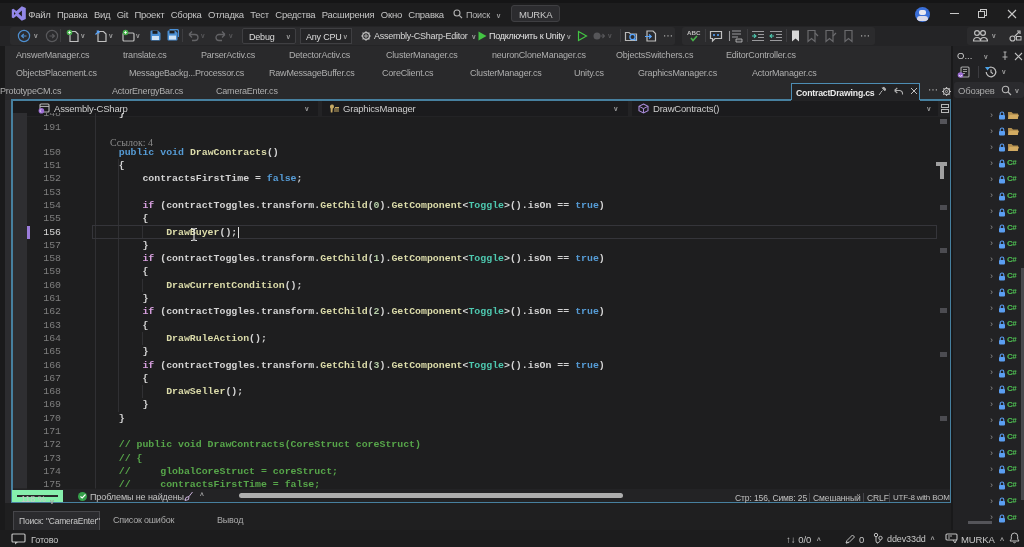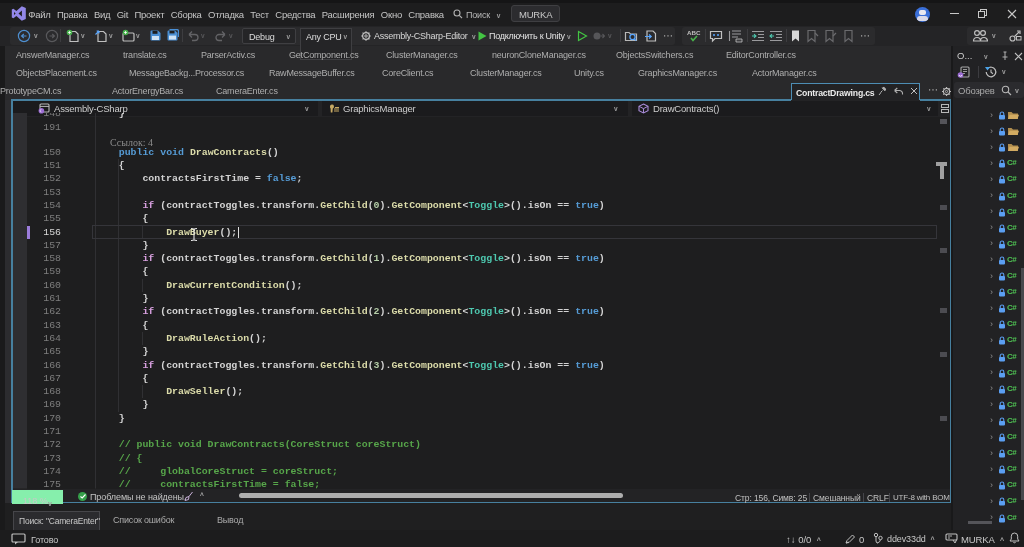--- a/index.html
+++ b/index.html
@@ -97,21 +97,21 @@
 <div class="abs" style="left:182px;top:29px;width:1px;height:13px;background:#3d3d40"></div>
 <svg class="abs" style="left:187px;top:30px" width="13" height="12" viewBox="0 0 13 12">
     <path d="M2 4.5 H8 a3 3 0 0 1 3 3 a3 3 0 0 1-3 3 H5 M2 4.5 L5 1.5 M2 4.5 L5 7.5" fill="none" stroke="#636366" stroke-width="1.3"></path>
   </svg>
 <div class="abs chev" style="left:201px;top:32px;color:#58585b">v</div>
 <svg class="abs" style="left:214px;top:30px" width="13" height="12" viewBox="0 0 13 12">
     <path d="M11 4.5 H5 a3 3 0 0 0-3 3 a3 3 0 0 0 3 3 H8 M11 4.5 L8 1.5 M11 4.5 L8 7.5" fill="none" stroke="#636366" stroke-width="1.3"></path>
   </svg>
 <div class="abs chev" style="left:229px;top:32px;color:#58585b">v</div>
 <div class="abs" style="left:242px;top:28px;width:54px;height:16px;background:#252527;border:1px solid #3f3f42;border-radius:2px;color:#dcdcdc;font-size:9px;letter-spacing:-0.2px;padding:2.5px 0 0 6px">Debug<span class="chev" style="position:absolute;right:5px;top:4px">v</span></div>
-<div class="abs" style="left:300px;top:28px;width:52px;height:32px;background:#252527;border:1px solid #3f3f42;border-radius:0;color:#dcdcdc;font-size:9px;letter-spacing:-0.2px;padding:2.5px 0 0 5px">Any CPU<span class="chev" style="position:absolute;right:4px;top:4px">v</span></div>
+<div class="abs" style="left:300px;top:28px;width:52px;height:16px;background:#252527;border:1px solid #3f3f42;border-radius:0;color:#dcdcdc;font-size:9px;letter-spacing:-0.2px;padding:2.5px 0 0 5px">Any CPU<span class="chev" style="position:absolute;right:4px;top:4px">v</span></div>
 <svg class="abs" style="left:360px;top:30px" width="12" height="12" viewBox="0 0 12 12">
     <circle cx="6" cy="6" r="3.4" fill="none" stroke="#c0c0c0" stroke-width="1.3"></circle>
     <circle cx="6" cy="6" r="1.2" fill="none" stroke="#c0c0c0" stroke-width="1"></circle>
     <path d="M6 1.2 V2.8 M6 9.2 V10.8 M1.2 6 H2.8 M9.2 6 H10.8 M2.6 2.6 L3.8 3.8 M8.2 8.2 L9.4 9.4 M9.4 2.6 L8.2 3.8 M3.8 8.2 L2.6 9.4" stroke="#c0c0c0" stroke-width="1.2"></path>
   </svg>
 <div class="abs" style="left:374px;top:31px;color:#d8d8d8;font-size:9px;letter-spacing:-0.25px">Assembly-CSharp-Editor&nbsp;&nbsp;<span class="chev">v</span></div>
 <svg class="abs" style="left:477px;top:30px" width="11" height="12" viewBox="0 0 11 12">
     <path d="M1.5 1.5 L9.5 6 L1.5 10.5 Z" fill="#43c443"></path>
   </svg>
 <div class="abs" style="left:489px;top:31px;color:#e4e4e4;font-size:9px;letter-spacing:-0.25px">Подключить к Unity&nbsp;<span class="chev">v</span></div>
@@ -180,21 +180,21 @@
 <div class="abs chev" style="left:992px;top:32px">v</div>
 <svg class="abs" style="left:1008px;top:29px" width="14" height="14" viewBox="0 0 14 14">
     <circle cx="4.5" cy="9.5" r="2.5" fill="none" stroke="#c0c0c0" stroke-width="1.2"></circle>
     <path d="M6.5 7.5 L11 3 M9 2 H12 V5" fill="none" stroke="#c0c0c0" stroke-width="1.2"></path>
     <rect x="8.5" y="7.5" width="4.5" height="3.5" fill="none" stroke="#c0c0c0" stroke-width="1"></rect>
   </svg>
 
 <div class="tab" style="left:16px;top:50px">AnswerManager.cs</div>
 <div class="tab" style="left:123px;top:50px">translate.cs</div>
 <div class="tab" style="left:201px;top:50px">ParserActiv.cs</div>
-<div class="tab" style="left:289px;top:50px">GetComponent.cs</div>
+<div class="tab" style="left:289px;top:50px">DetectorActiv.cs</div>
 <div class="tab" style="left:386px;top:50px">ClusterManager.cs</div>
 <div class="tab" style="left:492px;top:50px">neuronCloneManager.cs</div>
 <div class="tab" style="left:616px;top:50px">ObjectsSwitchers.cs</div>
 <div class="tab" style="left:726px;top:50px">EditorController.cs</div>
 <div class="tab" style="left:16px;top:68px">ObjectsPlacement.cs</div>
 <div class="tab" style="left:129px;top:68px">MessageBackg...Processor.cs</div>
 <div class="tab" style="left:269px;top:68px">RawMessageBuffer.cs</div>
 <div class="tab" style="left:382px;top:68px">CoreClient.cs</div>
 <div class="tab" style="left:470px;top:68px">ClusterManager.cs</div>
 <div class="tab" style="left:574px;top:68px">Unity.cs</div>
@@ -331,21 +331,21 @@
 
 <div class="abs" style="left:940px;top:119px;width:7px;height:5px;background:#55555a"></div>
 <div class="abs" style="left:936px;top:162px;width:11px;height:3.5px;background:#a0a0a0"></div>
 <div class="abs" style="left:939.5px;top:165.5px;width:4px;height:13px;background:#a0a0a0"></div>
 <div class="abs" style="left:940px;top:205px;width:7px;height:5px;background:#4c4c51"></div>
 <div class="abs" style="left:940px;top:248px;width:7px;height:5px;background:#4c4c51"></div>
 <div class="abs" style="left:940px;top:308px;width:7px;height:5px;background:#4c4c51"></div>
 <div class="abs" style="left:940px;top:352px;width:7px;height:5px;background:#4c4c51"></div>
 <div class="abs" style="left:940px;top:416px;width:7px;height:5px;background:#4c4c51"></div>
 
-<div class="abs" style="left:12px;top:490px;width:51px;height:11.5px;border:7px solid #86efac;background:#28282a;color:#c8c8c8;font-size:9px;line-height:9px;padding-left:4px">118 %<span class="chev" style="position:absolute;right:4px;top:1.5px;font-size:7px">v</span></div>
+<div class="abs" style="left:12px;top:490px;width:51px;height:11.5px;border:5px solid #86efac;background:#28282a;color:#c8c8c8;font-size:9px;line-height:9px;padding-left:4px">118 %<span class="chev" style="position:absolute;right:4px;top:1.5px;font-size:7px">v</span></div>
 <div class="abs" style="left:78px;top:492px;width:9px;height:9px;border-radius:50%;background:#35a04a"></div>
 <svg class="abs" style="left:80px;top:494px" width="6" height="5" viewBox="0 0 6 5">
     <path d="M0.5 2.5 L2.2 4 L5.5 0.5" stroke="#fff" stroke-width="1.1" fill="none"></path>
   </svg>
 <div class="abs" style="left:90px;top:492px;color:#c3c3c3;font-size:9px;letter-spacing:-0.1px">Проблемы не найдены.</div>
 <svg class="abs" style="left:184px;top:491px" width="11" height="11" viewBox="0 0 11 11">
     <path d="M8.5 1 L5 5.5 M5 5.5 L2 6.5 L1 9.5 L4.5 8.5 Z" stroke="#c8b0d8" stroke-width="1" fill="none"></path>
   </svg>
 <div class="abs chev" style="left:200px;top:492px;color:#b0b0b0">^</div>
 <div class="abs" style="left:239px;top:492.5px;width:384px;height:5.5px;border-radius:3px;background:#aeaeae"></div>

